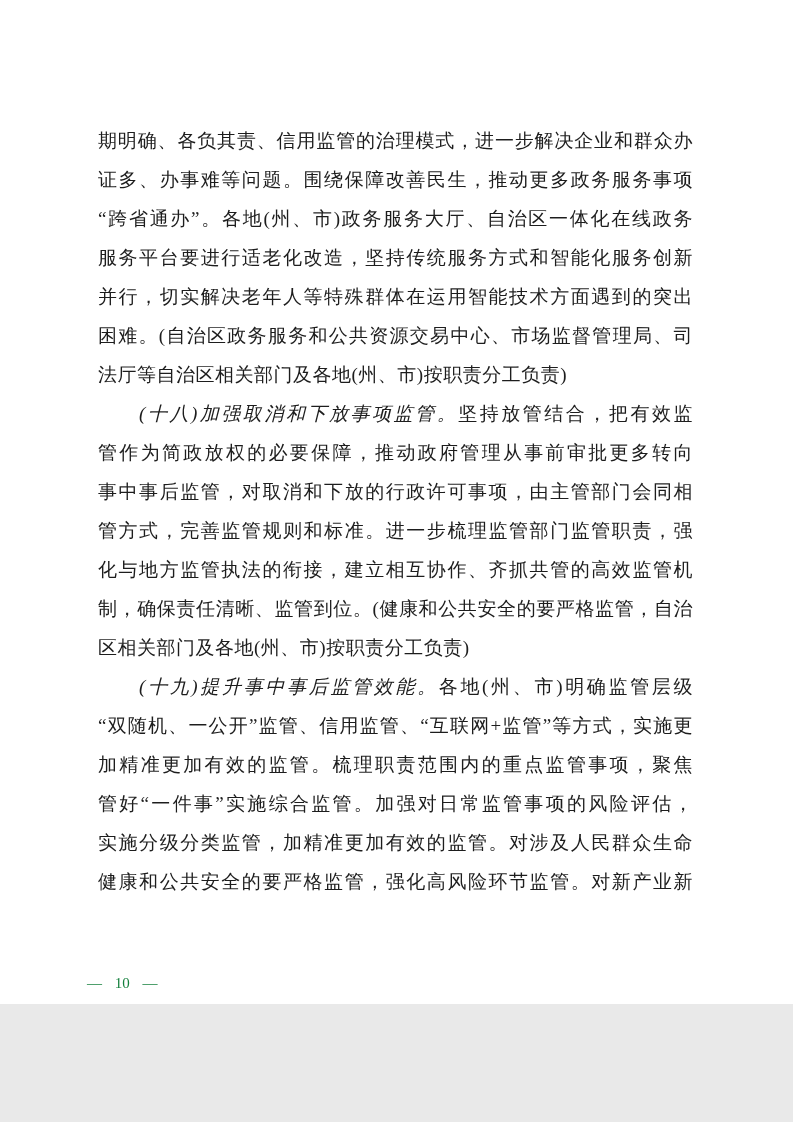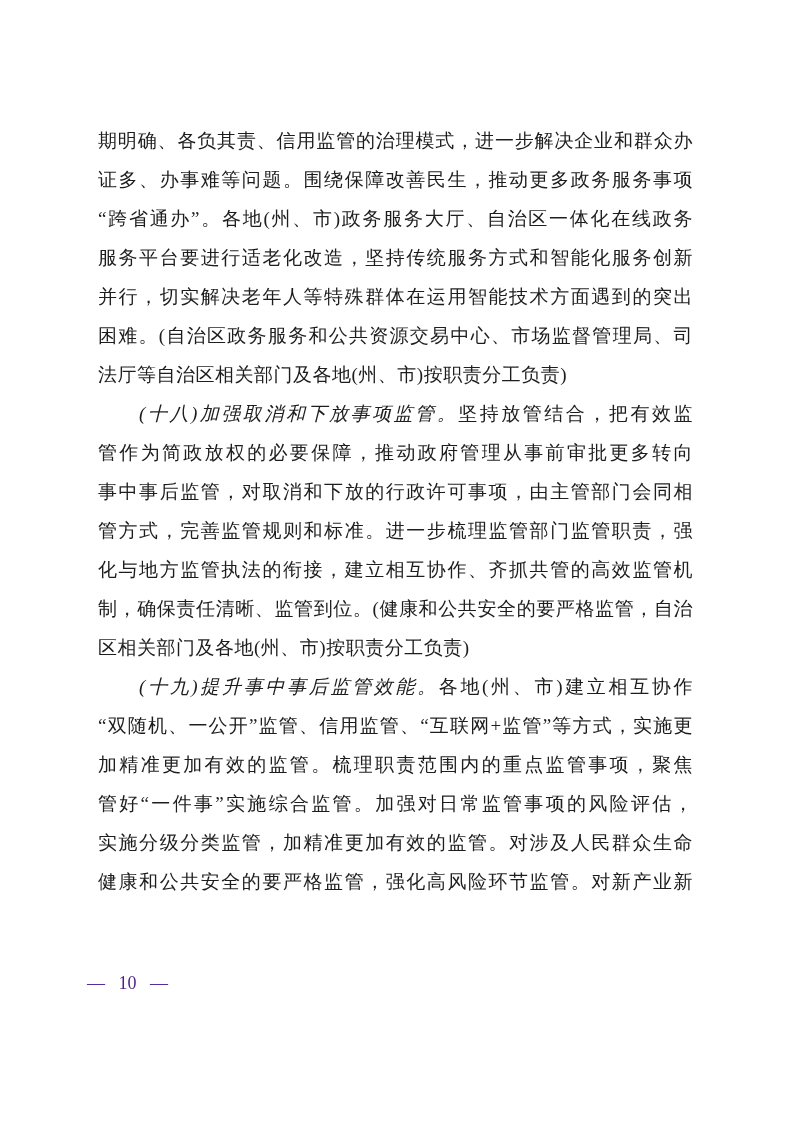--- a/index.html
+++ b/index.html
@@ -4,21 +4,21 @@
 <style>
   html, body {
     margin: 0;
     padding: 0;
     background: #e9e9e9;
     font-family: "Liberation Serif", "DejaVu Serif", serif;
   }
   .page {
     position: relative;
     width: 793px;
-    height: 1122px;
+    height: 1004px;
     background: #ffffff;
     overflow: hidden;
     margin: 0;
   }
   .text-block {
     position: absolute;
     left: 98px;
     top: 121px;
     width: 595px;
   }
@@ -43,22 +43,22 @@
     letter-spacing: 1px;
   }
   .seg { color: inherit; }
   .seg-kai { font-style: italic; }
   .footer {
     position: absolute;
     left: 87px;
     top: 971px;
     height: 24px;
     line-height: 24px;
-    font-size: 18px;
-    color: #4c1d95;
+    font-size: 15px;
+    color: #15803d;
     word-spacing: 9px;
   }
 </style>
 </head>
 <body>
 
 <div class="page">
   <div class="text-block">
       <div class="line fill"><span class="seg seg-body">期明确、各负其责、信用监管的治理模式，进一步解决企业和群众办</span></div>
       <div class="line fill"><span class="seg seg-body">证多、办事难等问题。围绕保障改善民生，推动更多政务服务事项</span></div>
@@ -67,21 +67,21 @@
       <div class="line fill"><span class="seg seg-body">并行，切实解决老年人等特殊群体在运用智能技术方面遇到的突出</span></div>
       <div class="line fill"><span class="seg seg-body">困难。(自治区政务服务和公共资源交易中心、市场监督管理局、司</span></div>
       <div class="line nofill"><span class="seg seg-body">法厅等自治区相关部门及各地(州、市)按职责分工负责)</span></div>
       <div class="line indent fill"><span class="seg seg-kai">(十八)加强取消和下放事项监管。</span><span class="seg seg-body">坚持放管结合，把有效监</span></div>
       <div class="line fill"><span class="seg seg-body">管作为简政放权的必要保障，推动政府管理从事前审批更多转向</span></div>
       <div class="line fill"><span class="seg seg-body">事中事后监管，对取消和下放的行政许可事项，由主管部门会同相</span></div>
       <div class="line fill"><span class="seg seg-body">管方式，完善监管规则和标准。进一步梳理监管部门监管职责，强</span></div>
       <div class="line fill"><span class="seg seg-body">化与地方监管执法的衔接，建立相互协作、齐抓共管的高效监管机</span></div>
       <div class="line fill"><span class="seg seg-body">制，确保责任清晰、监管到位。(健康和公共安全的要严格监管，自治</span></div>
       <div class="line nofill"><span class="seg seg-body">区相关部门及各地(州、市)按职责分工负责)</span></div>
-      <div class="line indent fill"><span class="seg seg-kai">(十九)提升事中事后监管效能。</span><span class="seg seg-body">各地(州、市)建立相互协作</span></div>
+      <div class="line indent fill"><span class="seg seg-kai">(十九)提升事中事后监管效能。</span><span class="seg seg-body">各地(州、市)明确监管层级</span></div>
       <div class="line fill"><span class="seg seg-body">“双随机、一公开”监管、信用监管、“互联网+监管”等方式，实施更</span></div>
       <div class="line fill"><span class="seg seg-body">加精准更加有效的监管。梳理职责范围内的重点监管事项，聚焦</span></div>
       <div class="line fill"><span class="seg seg-body">管好“一件事”实施综合监管。加强对日常监管事项的风险评估，</span></div>
       <div class="line fill"><span class="seg seg-body">实施分级分类监管，加精准更加有效的监管。对涉及人民群众生命</span></div>
       <div class="line fill"><span class="seg seg-body">健康和公共安全的要严格监管，强化高风险环节监管。对新产业新</span></div>
     </div>
   <div class="footer">— 10 —</div>
 </div>
 
 </body></html>

